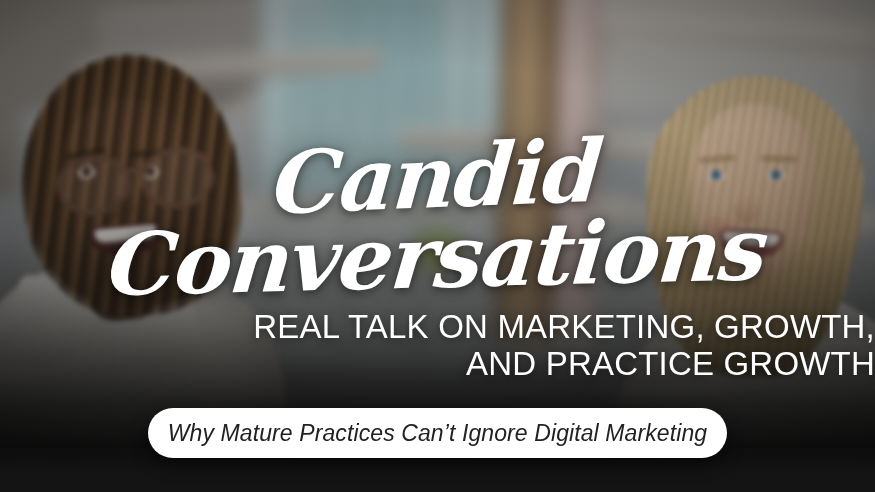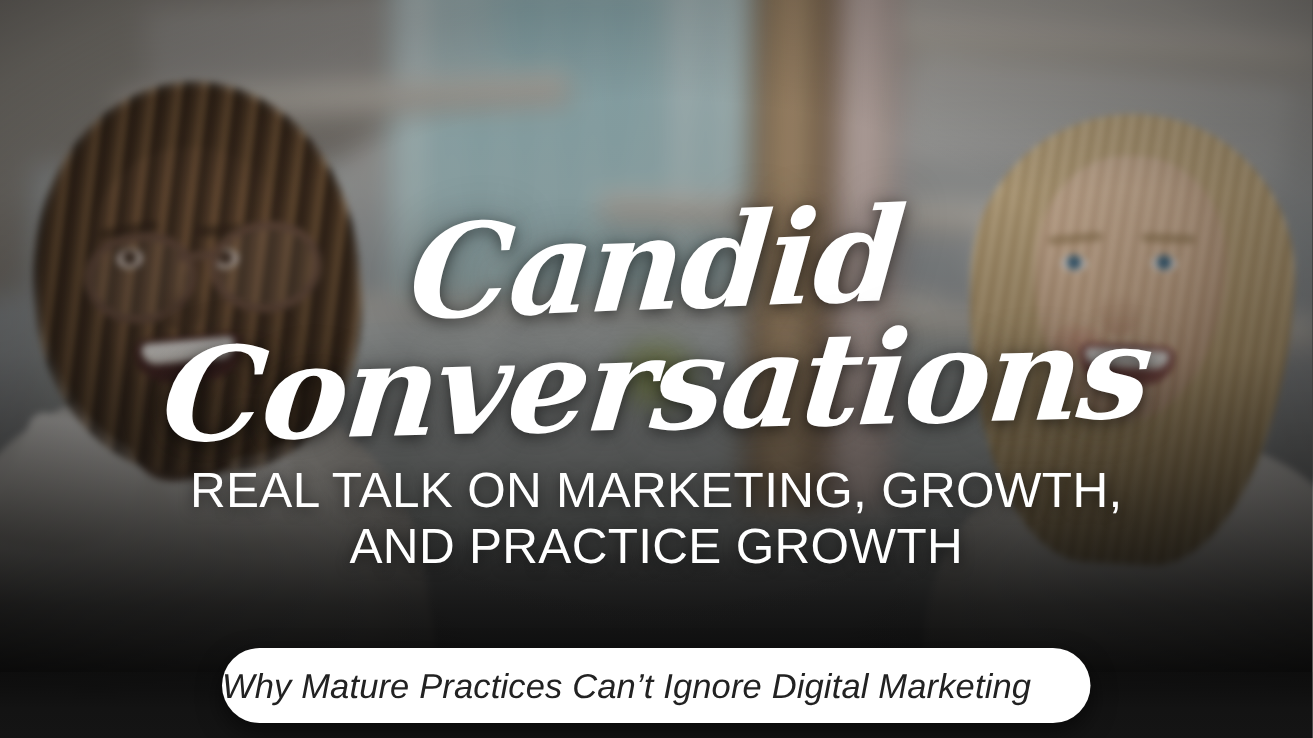--- a/index.html
+++ b/index.html
@@ -395,42 +395,41 @@
   }
   .script-line2 {
     font-size: 86px;
     line-height: 0.92;
     margin-top: 2px;
     transform: rotate(-1.4deg) skewX(-7deg);
     display: block;
   }
   .tagline {
     position: absolute; left: 0; right: 0; top: 309px;
-    text-align: center;
+    text-align: right;
     color: #ffffff;
     font-family: "Liberation Sans", sans-serif;
     font-weight: 400;
     font-size: 33px;
     line-height: 1.12;
     letter-spacing: 0.2px;
     text-shadow: 0 2px 9px rgba(0,0,0,0.55);
   }
   .tagline .ln { display: block; }
 
   .pill {
     position: absolute;
     left: 148px;
     top: 408px;
     width: 579px;
     height: 50px;
     background: #ffffff;
     border-radius: 26px;
-    display: flex; align-items: center; justify-content: flex-start;
+    display: flex; align-items: center; justify-content: center;
     box-shadow: 0 6px 16px rgba(0,0,0,0.55);
-    margin-top: 24px;
   }
   .pill-text {
     color: #222222;
     font-family: "Liberation Sans", sans-serif;
     font-style: italic;
     font-weight: 400;
     font-size: 23px;
     letter-spacing: 0.1px;
     white-space: nowrap;
   }

